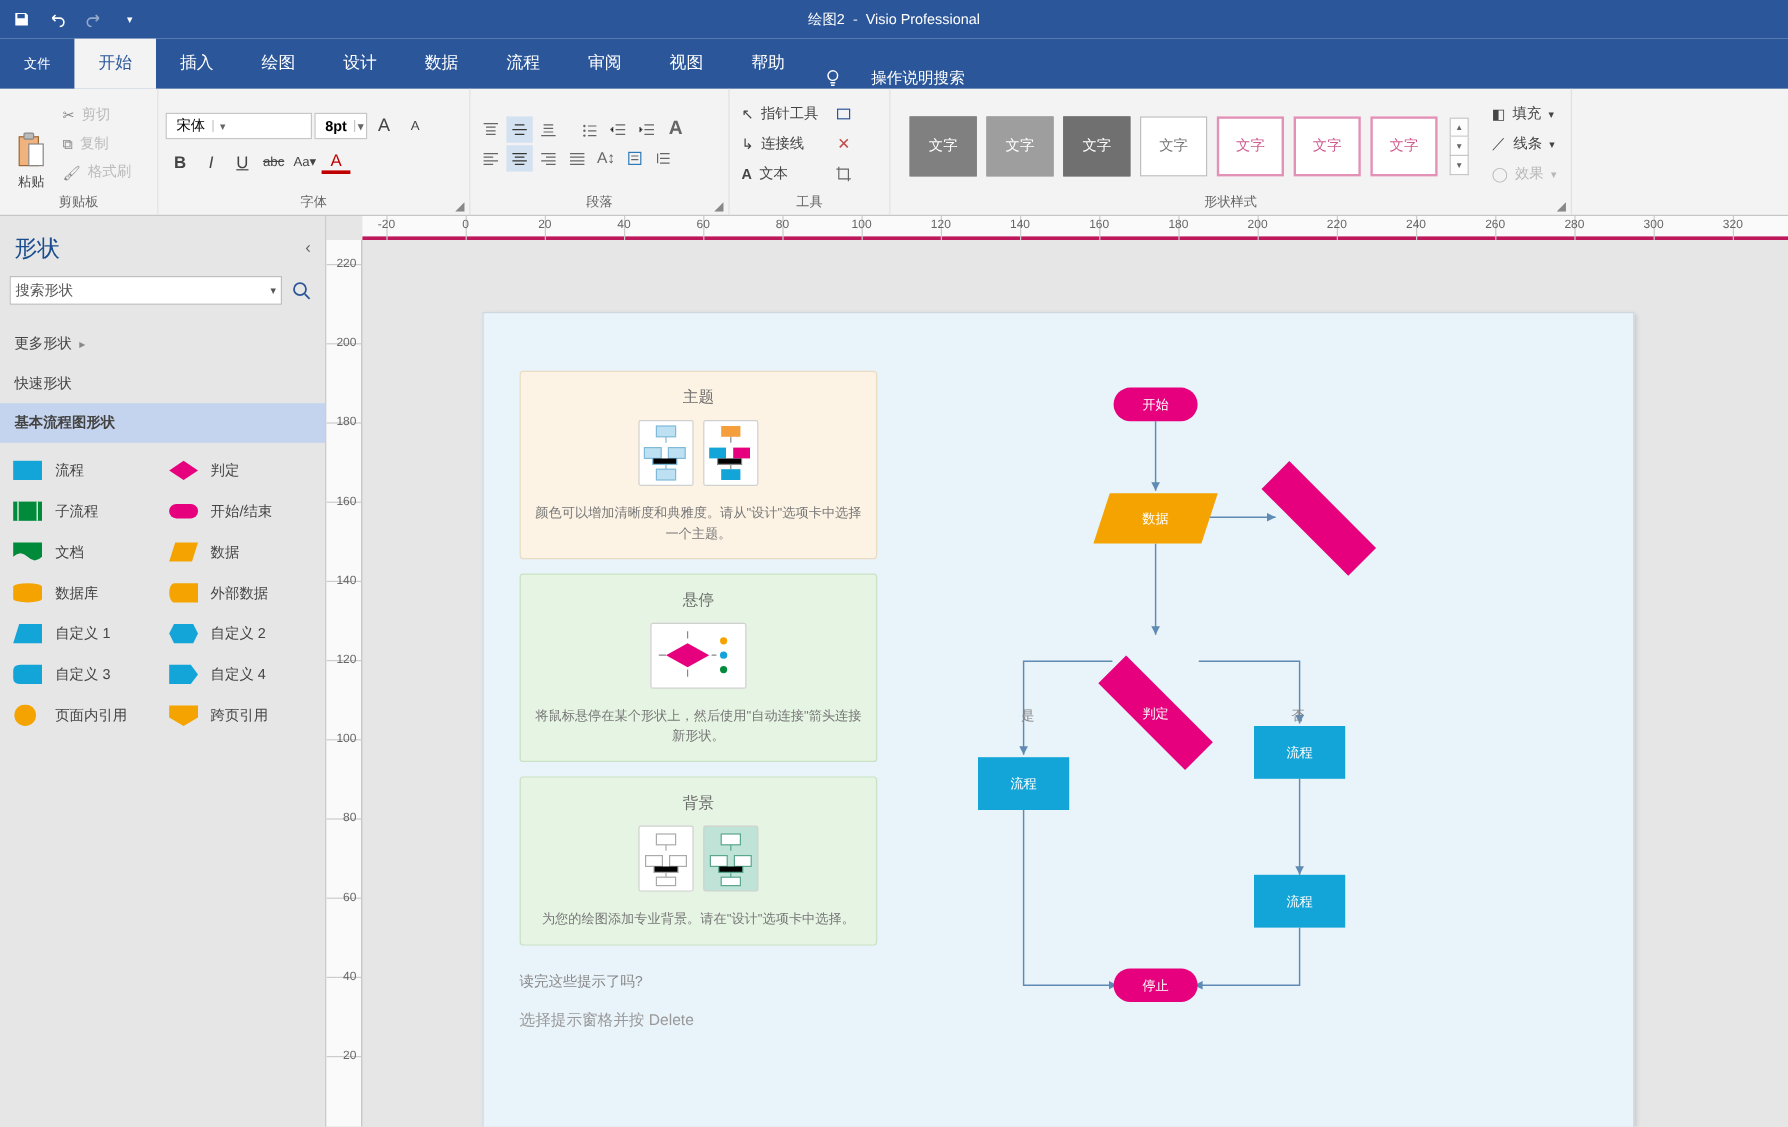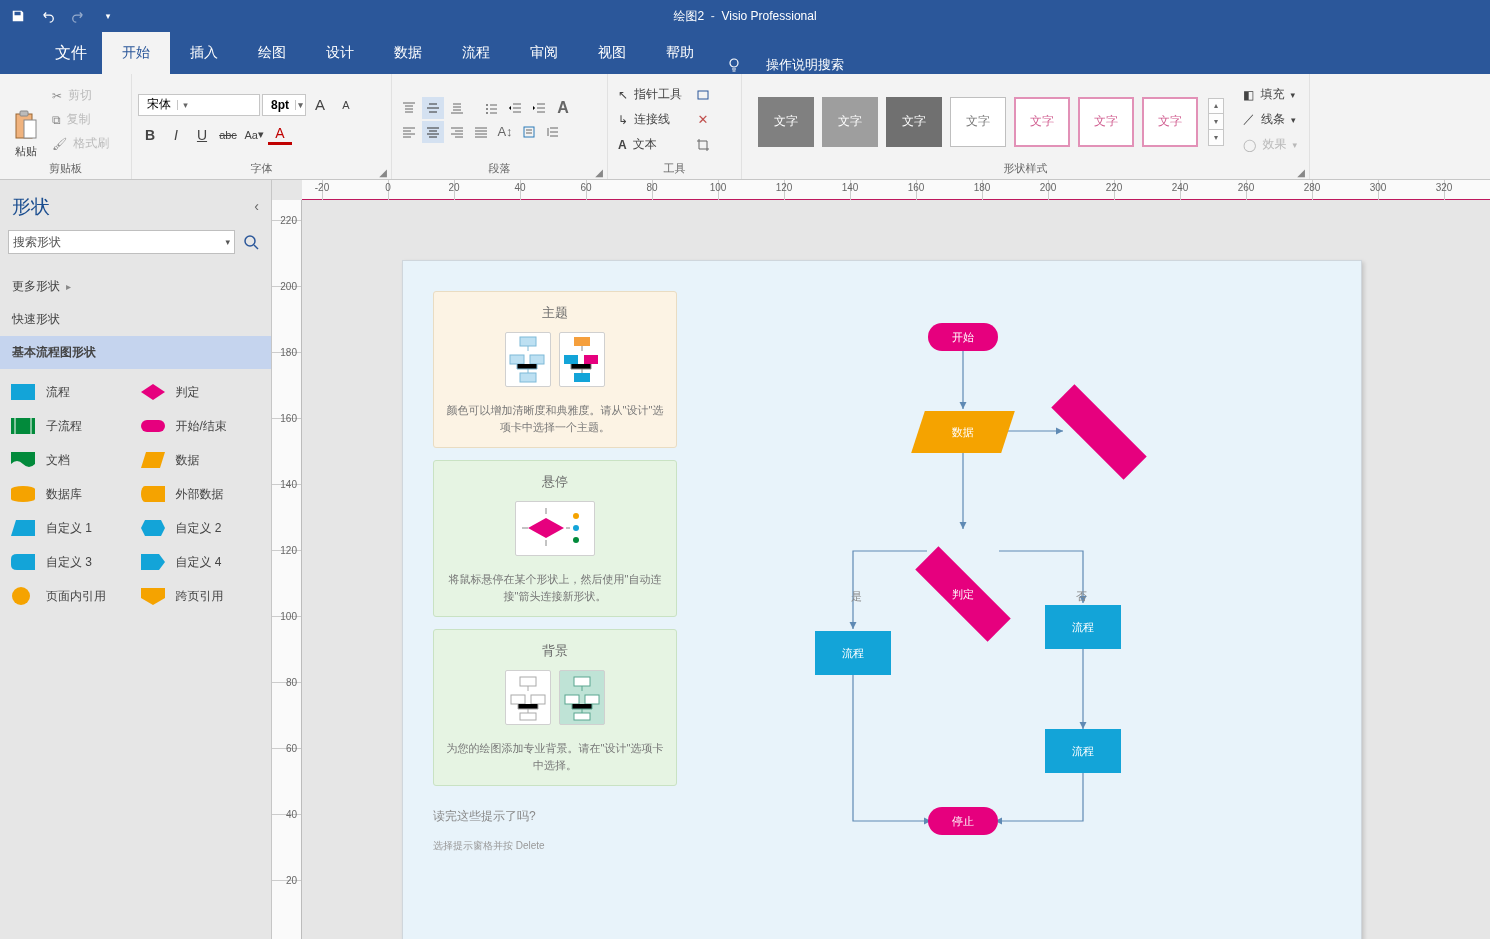--- a/index.html
+++ b/index.html
@@ -32,21 +32,21 @@
   .ribbon-tabs {
     height: 42px;
     background: #2b579a;
     display:flex;
     align-items:flex-end;
     padding: 0 0 0 0;
     color:#fff;
   }
   .ribbon-file {
     width:62px; height:42px; display:flex;align-items:center;justify-content:center;
-    font-size:16px; cursor:pointer;margin-left:40px;
+    font-size:11px; cursor:pointer;
   }
   .ribbon-tab {
     height:42px; padding: 0 20px; display:flex; align-items:center;
     font-size:14px; cursor:pointer;
   }
   .ribbon-tab.active { background:#f3f3f3; color:#2b579a; }
   .tell-me { display:flex; align-items:center; gap:24px; margin-left:12px; font-size:13px; cursor:text; color:#fff;}
   .bulb-icon { width:16px;height:16px;}
 
   
@@ -108,40 +108,40 @@
   .search-input .caret{margin-left:auto;font-size:9px;color:#555;}
   .search-icon-btn{width:24px;height:24px;display:flex;align-items:center;justify-content:center;color:#2b579a;cursor:pointer;}
 
   .cat-row{padding:8px 12px;font-size:12px;color:#444;cursor:pointer;display:flex;align-items:center;gap:6px;}
   .cat-row.selected{background:#c5d4ee;font-weight:600;}
   .shape-grid{padding:14px 10px;display:grid;grid-template-columns:1fr 1fr;gap:16px 8px;}
   .shape-cell{display:flex;align-items:center;gap:10px;font-size:12px;color:#444;cursor:pointer;}
   .shape-icon{width:26px;height:18px;flex:0 0 26px;}
 
   .canvas-wrap{flex:1;position:relative;background:#e6e6e6;overflow:hidden;}
-  .ruler-h{position:absolute;left:30px;right:0;top:0;height:20px;background:#fafafa;border-bottom:1px solid #be185d;}
+  .ruler-h{position:absolute;left:30px;right:0;top:0;height:20px;background:#fafafa;border-bottom:3px solid #be185d;}
   .ruler-v{position:absolute;left:0;top:20px;bottom:0;width:30px;background:#fafafa;border-right:1px solid #bcbcbc;}
   .ruler-h .tick{position:absolute;top:0;width:1px;height:20px;background:#ccc;}
   .ruler-h .tlabel{position:absolute;top:2px;font-size:10px;color:#666;transform:translateX(-50%);}
   .ruler-v .vtlabel{position:absolute;right:4px;font-size:10px;color:#666;transform:translateY(-50%) rotate(-0deg);}
   .ruler-v .vtick{position:absolute;left:0;right:0;height:1px;background:#ccc;}
 
   .page{position:absolute;left:130px;top:80px;width:960px;height:700px;background:#e8f3fa;border:1px solid #cfd6dc;box-shadow:2px 2px 4px rgba(0,0,0,.15);}
-  .tips-col{position:absolute;left:30px;top:30px;width:244px;display:flex;flex-direction:column;gap:12px;}
+  .tips-col{position:absolute;left:30px;top:48px;width:298px;display:flex;flex-direction:column;gap:12px;}
   .tip-card{border:1px solid #ddd;border-radius:3px;padding:12px 10px;text-align:center;}
   .tip-card.c1{background:#fcf3e4;border-color:#e9dcc2;}
   .tip-card.c2{background:#e6f4e3;border-color:#c9e2c3;}
   .tip-card.c3{background:#e6f4e3;border-color:#c9e2c3;}
   .tip-title{font-size:13px;color:#6a6a6a;margin-bottom:10px;}
   .tip-thumb{height:60px;display:flex;gap:8px;justify-content:center;margin-bottom:10px;}
   .tip-thumb .th{width:46px;height:55px;border:1px solid #d0d0d0;background:#fff;border-radius:2px;position:relative;}
   .tip-thumb .th.gteal{background:#bfe3d6;}
   .tip-desc{font-size:11px;color:#777;line-height:1.5;}
   .tips-foot{font-size:12px;color:#888;margin-top:10px;}
-  .tips-foot2{font-size:10px;color:#999;margin-top:2px;}
+  .tips-foot2{font-size:13px;color:#999;margin-top:2px;}
 
   
   .flow{position:absolute;left:370px;top:50px;width:560px;height:660px;}
   svg.flow-svg{position:absolute;left:0;top:0;}
   .node{position:absolute;display:flex;align-items:center;justify-content:center;font-size:11px;color:#fff;}
   .node-term{width:70px;height:28px;border-radius:14px;background:#e6007e;}
   .node-data{width:90px;height:42px;background:#f5a300;transform:skewX(-18deg);}
   .node-data span{transform:skewX(18deg);}
   .node-dec{width:72px;height:42px;position:relative;}
   .node-dec .dia{position:absolute;inset:0;background:#e6007e;transform:rotate(45deg) scaleX(1.42) scaleY(.78);}

